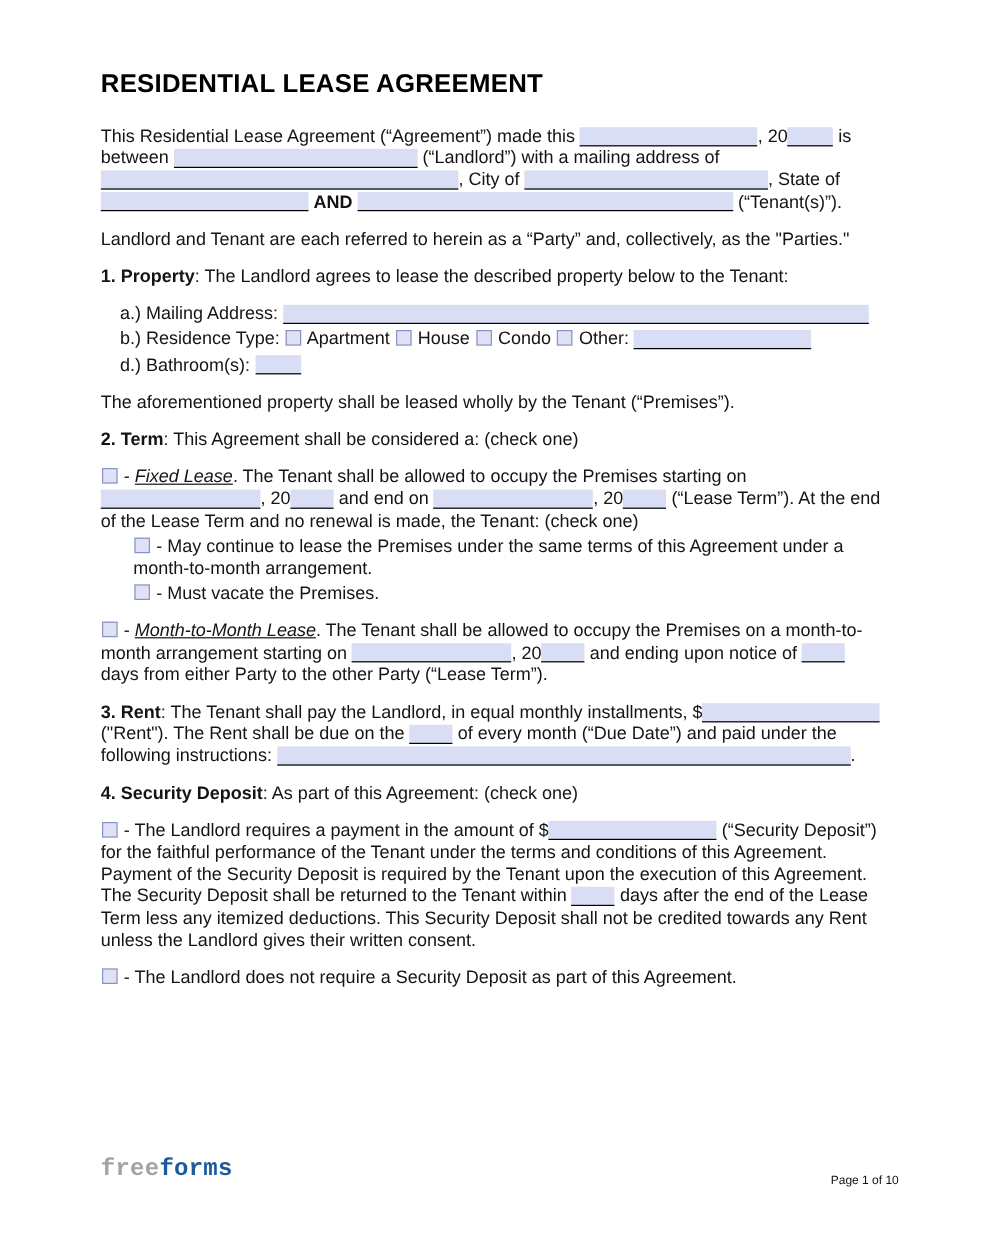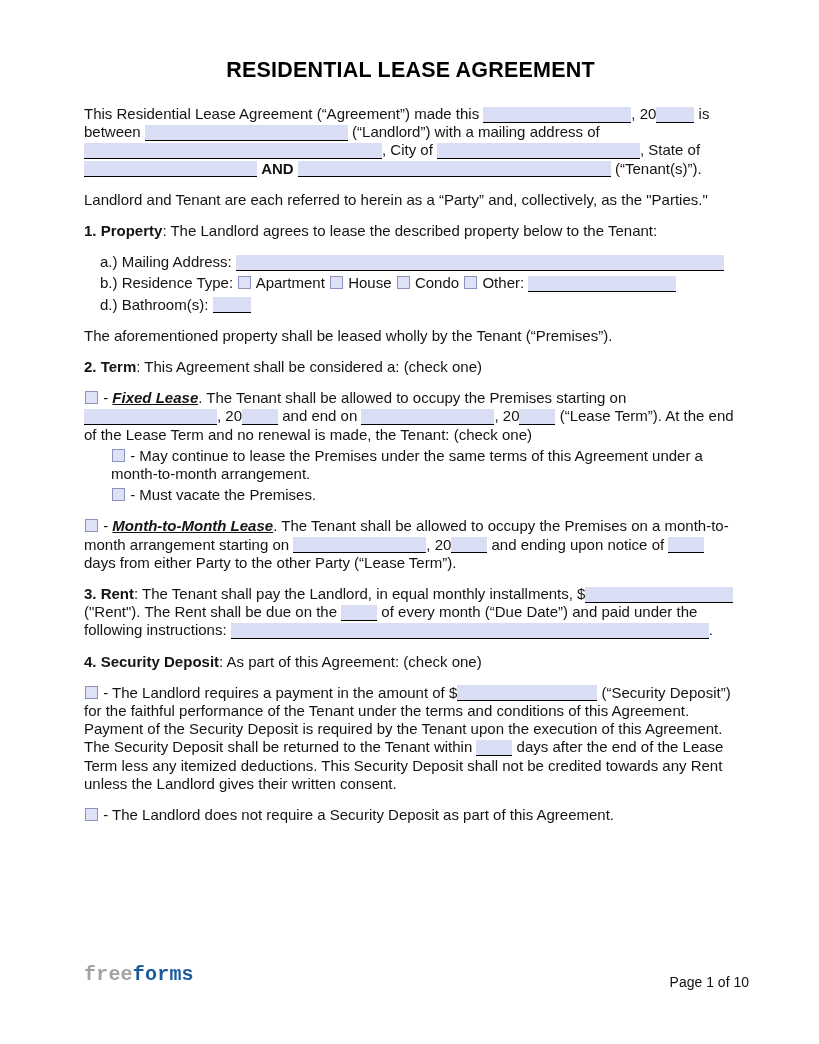--- a/index.html
+++ b/index.html
@@ -14,32 +14,31 @@
     overflow: hidden;
   }
   .content {
     position: absolute;
     left: 84px;
     top: 58px;
     width: 653px;
   }
   .doc-title {
     margin: 0 0 22px 0;
-    text-align: center;
     font-size: 21.5px;
     font-weight: bold;
     letter-spacing: 0.2px;
     color: #000000;
   }
   .para { margin: 0 0 13px 0; line-height: 18.2px; }
   .para.tight { margin-bottom: 3px; }
   .para.ind1 { margin-left: 16px; }
   .para.ind2 { margin-left: 27px; }
   .b  { font-weight: bold; }
-  .iu { font-style: italic; text-decoration: underline; font-weight: bold; }
+  .iu { font-style: italic; text-decoration: underline; }
   .blank {
     display: inline-block;
     height: 15px;
     background: #d9def4;
     border-bottom: 1.5px solid #000000;
     vertical-align: -3.5px;
   }
   .cb {
     display: inline-block;
     width: 11px;
@@ -57,21 +56,21 @@
     font-weight: bold;
     letter-spacing: 0.2px;
     font-family: Liberation Mono, monospace;
   }
   .brand-free  { color: #a3a3a3; }
   .brand-forms { color: #1b5b9d; }
   .page-number {
     position: absolute;
     right: 70px;
     bottom: 54px;
-    font-size: 14px;
+    font-size: 10px;
     color: #111111;
   }
 </style>
 </head>
 <body>
 
 <div class="page">
   <div class="content">
     <h1 class="doc-title">RESIDENTIAL LEASE AGREEMENT</h1>
     <div>

